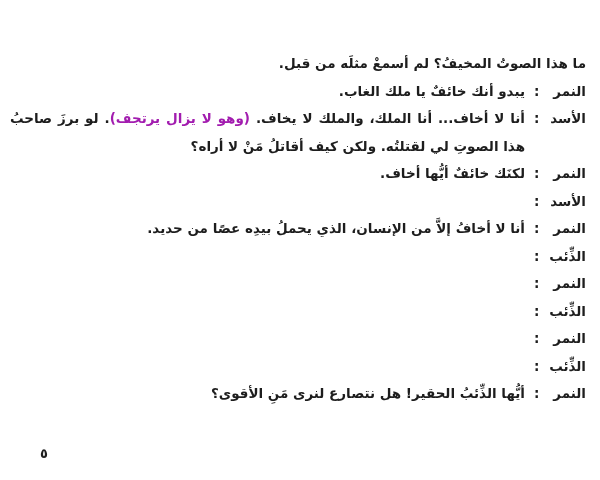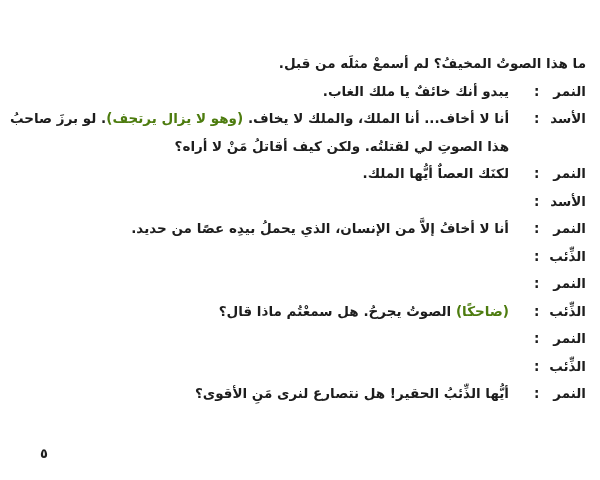--- a/index.html
+++ b/index.html
@@ -34,28 +34,28 @@
     flex: 0 0 52px;
     display: flex;
     justify-content: space-between;
     font-size: 13.5px;
     line-height: 27.5px;
   }
   .dtext {
     flex: 1;
     font-size: 13.5px;
     line-height: 27.5px;
-    margin-right: 25px;
+    margin-right: 9px;
     text-align: right;
   }
   .dtext.wrap {
     text-align: justify;
     text-align-last: right;
   }
-  .aside { color: #4d7c0f; }
+  .aside { color: #a21caf; }
   .pagenum {
     position: absolute;
     left: 40px; top: 446px;
     font-size: 13px;
     direction: rtl;
   }
 </style>
 </head>
 <body>
 
@@ -78,21 +78,21 @@
           <span>:</span>
       </div>
       <div class="dtext wrap"><span>أنا لا أخاف... أنا الملك، والملك لا يخاف. </span><span class="aside">(وهو لا يزال يرتجف)</span><span>. لو برزَ صاحبُ هذا الصوتِ لي لقتلتُه. ولكن كيف أقاتلُ مَنْ لا أراه؟</span></div>
     </div>
 
     <div class="entry">
       <div class="speaker">
         <span>النمر</span>
           <span>:</span>
       </div>
-      <div class="dtext">لكنَك العصاٌ أيُّها الملك.</div>
+      <div class="dtext">لكنَك خائفٌ أيُّها أخاف.</div>
     </div>
 
     <div class="entry">
       <div class="speaker">
         <span>الأسد</span>
           <span>:</span>
       </div>
     </div>
 
     <div class="entry">
@@ -115,21 +115,20 @@
         <span>النمر</span>
           <span>:</span>
       </div>
     </div>
 
     <div class="entry">
       <div class="speaker">
         <span>الذِّئب</span>
           <span>:</span>
       </div>
-      <div class="dtext"><span class="aside">(ضاحكًا)</span><span> الصوتُ يجرحُ. هل سمعْتُم ماذا قال؟</span></div>
     </div>
 
     <div class="entry">
       <div class="speaker">
         <span>النمر</span>
           <span>:</span>
       </div>
     </div>
 
     <div class="entry">

